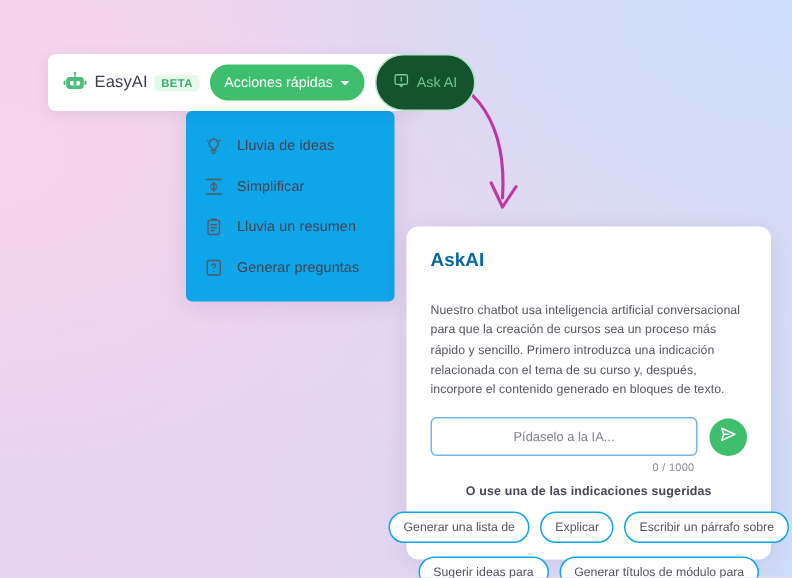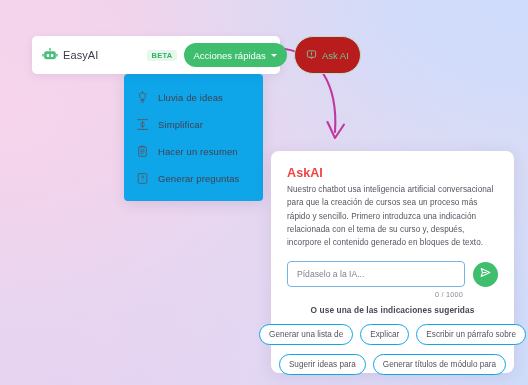--- a/index.html
+++ b/index.html
@@ -51,21 +51,20 @@
   }
   #beta-badge {
     font-size: 7.5px;
     font-weight: 700;
     letter-spacing: .3px;
     color: #35b06a;
     background: #e6f7ec;
     border-radius: 3px;
     padding: 2px 4px 1.5px;
     line-height: 1;
-    margin-left: 44px;
   }
 
   #quick-actions-button {
     display: flex;
     align-items: center;
     gap: 5px;
     background: #3fbf6d;
     color: #ffffff;
     border: none;
     border-radius: 20px;
@@ -81,21 +80,21 @@
     border-left: 3px solid transparent;
     border-right: 3px solid transparent;
     border-top: 3.5px solid #ffffff;
     margin-top: 1px;
   }
 
   #ask-ai-button {
     display: flex;
     align-items: center;
     gap: 5px;
-    background: #b91c1c;
+    background: #14532d;
     color: #6ec491;
     border: 1px solid #b4e2c6;
     border-radius: 20px;
     font-size: 9.5px;
     font-family: inherit;
     height: 24px;
     padding: 18px 11px;
     cursor: pointer;
     white-space: nowrap;
   }
@@ -147,22 +146,22 @@
     height: 222px;
     background: #ffffff;
     border-radius: 8px;
     box-shadow: 0 3px 16px rgba(70,50,100,0.11);
     padding: 15px 16px 0;
     z-index: 5;
   }
   #askai-title {
     font-size: 12.5px;
     font-weight: 700;
-    color: #ef4444;
-    margin-bottom: 3px;
+    color: #0369a1;
+    margin-bottom: 20px;
     letter-spacing: .1px;
   }
   #askai-description {
     font-size: 8.2px;
     line-height: 1.62;
     color: #57545f;
     letter-spacing: .05px;
   }
 
   #input-row {
@@ -175,20 +174,21 @@
     flex: 1;
     height: 26px;
     border: 1.3px solid #72b6e8;
     border-radius: 4px;
     background: #ffffff;
     font-family: inherit;
     font-size: 8.6px;
     color: #55525e;
     padding: 0 9px;
     outline: none;
+    text-align: center;
   }
   #prompt-input::placeholder { color: #83808d; }
   #send-button {
     width: 25px; height: 25px;
     border-radius: 50%;
     background: #3fbf6d;
     border: none;
     flex: none;
     cursor: pointer;
     display: flex;
@@ -304,21 +304,21 @@
   <div class="menu-item">
     <span>
       <svg class="menu-icon" viewBox="0 0 24 24" fill="none" stroke="#5a5766" stroke-width="1.7" stroke-linecap="round" stroke-linejoin="round">
         <rect x="5" y="3.5" width="14" height="17.5" rx="2"></rect>
         <path d="M9 3.5V2.2h6v1.3"></path>
         <line x1="8.8" y1="9" x2="15.2" y2="9"></line>
         <line x1="8.8" y1="12.5" x2="15.2" y2="12.5"></line>
         <line x1="8.8" y1="16" x2="12.6" y2="16"></line>
       </svg>
     </span>
-    <span class="menu-label">Hacer un resumen</span>
+    <span class="menu-label">Lluvia un resumen</span>
   </div>
 
   <div class="menu-item">
     <span>
       <svg class="menu-icon" viewBox="0 0 24 24" fill="none" stroke="#5a5766" stroke-width="1.7" stroke-linecap="round" stroke-linejoin="round">
         <rect x="4" y="3" width="16" height="18" rx="2"></rect>
         <path d="M9.8 9.4a2.2 2.2 0 114.2 1c-.6.8-1.6 1.1-1.9 2.1"></path>
         <circle cx="12" cy="16.4" r=".9" fill="#5a5766" stroke="none"></circle>
       </svg>
     </span>

